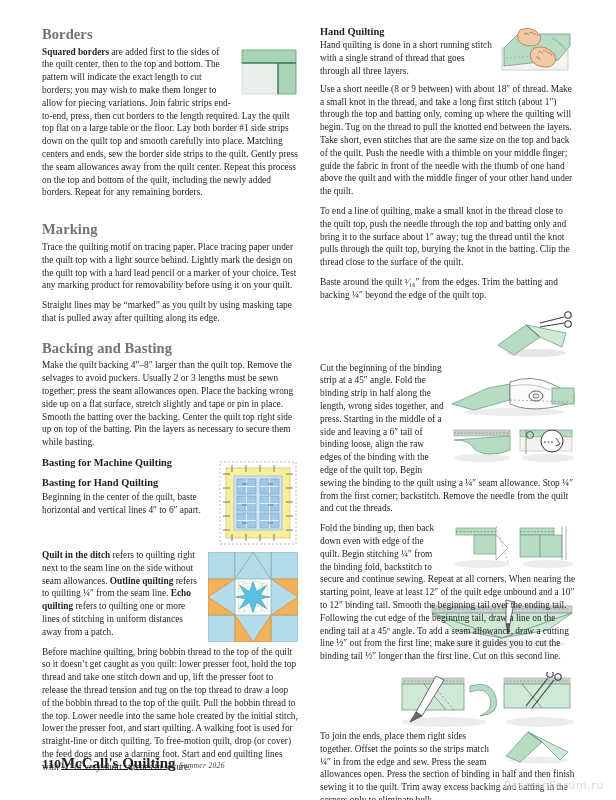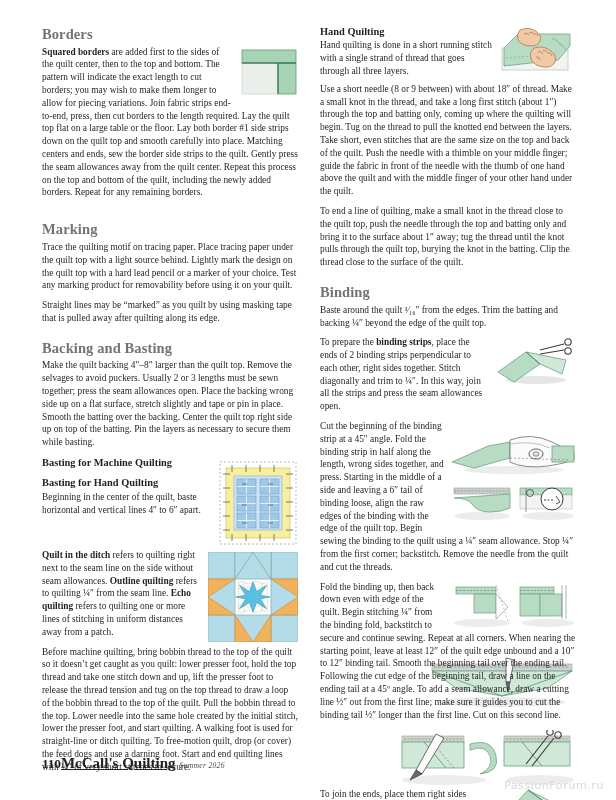--- a/index.html
+++ b/index.html
@@ -222,39 +222,37 @@
           <path d="M52 12 q8 4 14 12" stroke="#8fbfa0" stroke-width="1.1" fill="none"></path>
         </svg>
       </div>
 
       <h3 class="sub" style="margin-top:0">Hand Quilting</h3>
       <p class="tight">Hand quilting is done in a short running stitch with a single strand of thread that goes through all three layers.</p>
       <div class="clear"></div>
       <p>Use a short needle (8 or 9 between) with about 18″ of thread. Make a small knot in the thread, and take a long first stitch (about 1″) through the top and batting only, coming up where the quilting will begin. Tug on the thread to pull the knotted end between the layers. Take short, even stitches that are the same size on the top and back of the quilt. Push the needle with a thimble on your middle finger; guide the fabric in front of the needle with the thumb of one hand above the quilt and with the middle finger of your other hand under the quilt.</p>
       <p>To end a line of quilting, make a small knot in the thread close to the quilt top, push the needle through the top and batting only and bring it to the surface about 1″ away; tug the thread until the knot pulls through the quilt top, burying the knot in the batting. Clip the thread close to the surface of the quilt.</p>
 
-      <h2 class="sec gap">Binding</h2>
       <p>Baste around the quilt ³⁄₁₆″ from the edges. Trim the batting and backing ¼″ beyond the edge of the quilt top.</p>
 
       <div class="fig-r" style="width:80px;height:48px;">
         <svg width="80" height="48" viewBox="0 0 80 48">
           <ellipse cx="40" cy="42" rx="30" ry="4" fill="#e6e6e6"></ellipse>
           <polygon points="2,34 30,14 44,26 18,44" fill="#b7dcc3" stroke="#6fa183" stroke-width="0.8"></polygon>
           <polygon points="30,14 70,22 66,36 44,26" fill="#cfe8d7" stroke="#6fa183" stroke-width="0.8"></polygon>
           <line x1="30" y1="14" x2="44" y2="26" stroke="#4f8a68" stroke-width="1"></line>
           <g stroke="#3b3b3b" stroke-width="1.1" fill="none">
             <path d="M44 12 L68 6"></path>
               <path d="M44 16 L68 12"></path>
             <circle cx="72" cy="4" r="3.2"></circle>
               <circle cx="72" cy="13" r="3.2"></circle>
           </g>
         </svg>
       </div>
 
-      <p><span>To prepare the </span><b>binding strips</b><span>, place the ends of 2 binding strips perpendicular to each other, right sides together. Stitch diagonally and trim to ¼″. In this way, join all the strips and press the seam allowances open.</span></p>
       <div class="clear"></div>
 
       <div class="fig-r-lo" style="width:124px;height:44px;margin-top:12px;">
         <svg width="124" height="44" viewBox="0 0 124 44">
           <ellipse cx="62" cy="38" rx="50" ry="4" fill="#ececec"></ellipse>
           <polygon points="0,30 36,14 58,10 58,26 22,36" fill="#b7dcc3" stroke="#6fa183" stroke-width="0.8"></polygon>
           <path d="M58 8 q22 -8 42 2 q14 7 22 10 l0 8 q-12 4 -26 6 q-24 3 -38 -4 Z" fill="#fbfbfb" stroke="#6b6b6b" stroke-width="0.8"></path>
           <path d="M58 12 q22 -4 40 4" stroke="#9a9a9a" stroke-width="0.6" fill="none"></path>
           <ellipse cx="84" cy="22" rx="7" ry="5" fill="none" stroke="#5f5f5f" stroke-width="1"></ellipse>
           <ellipse cx="84" cy="22" rx="3" ry="2.2" fill="#d7e8dc" stroke="#5f5f5f" stroke-width="0.7"></ellipse>

